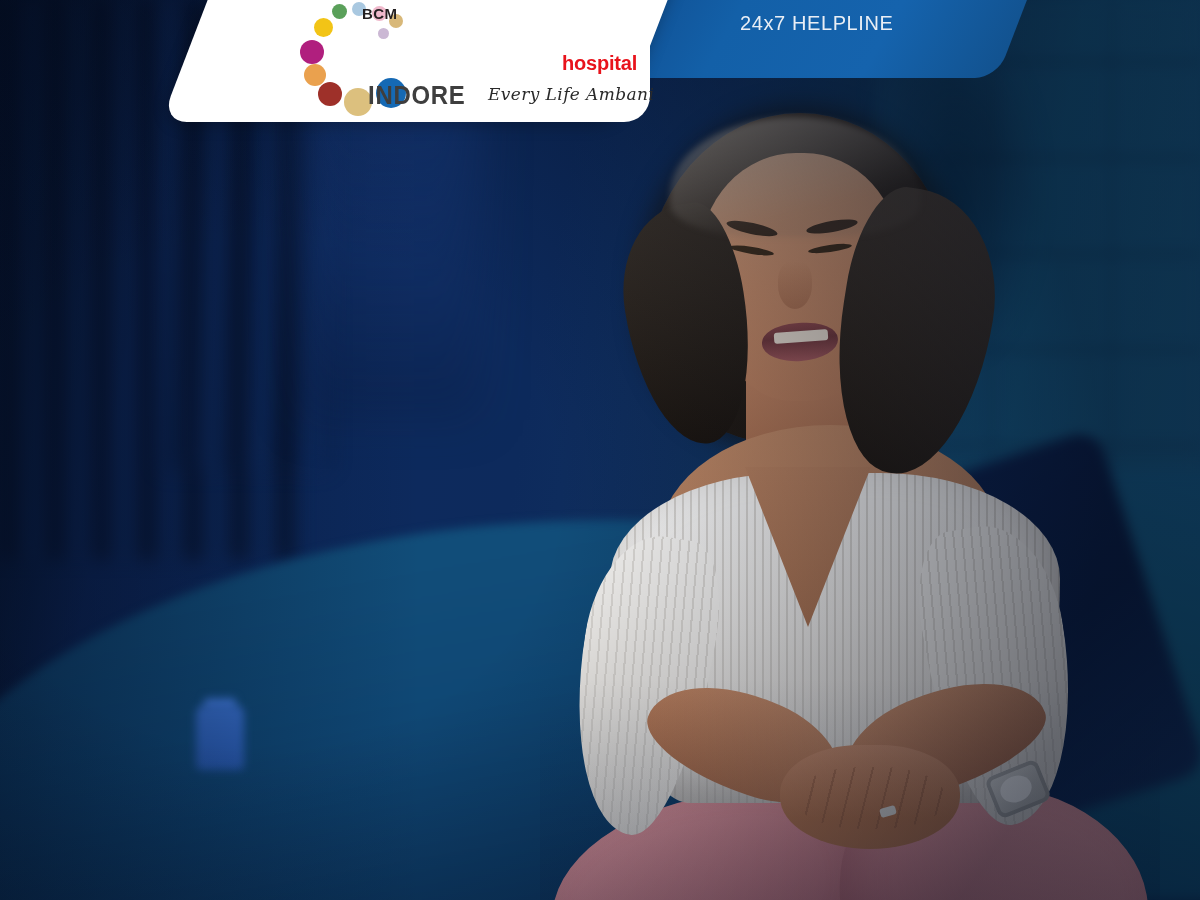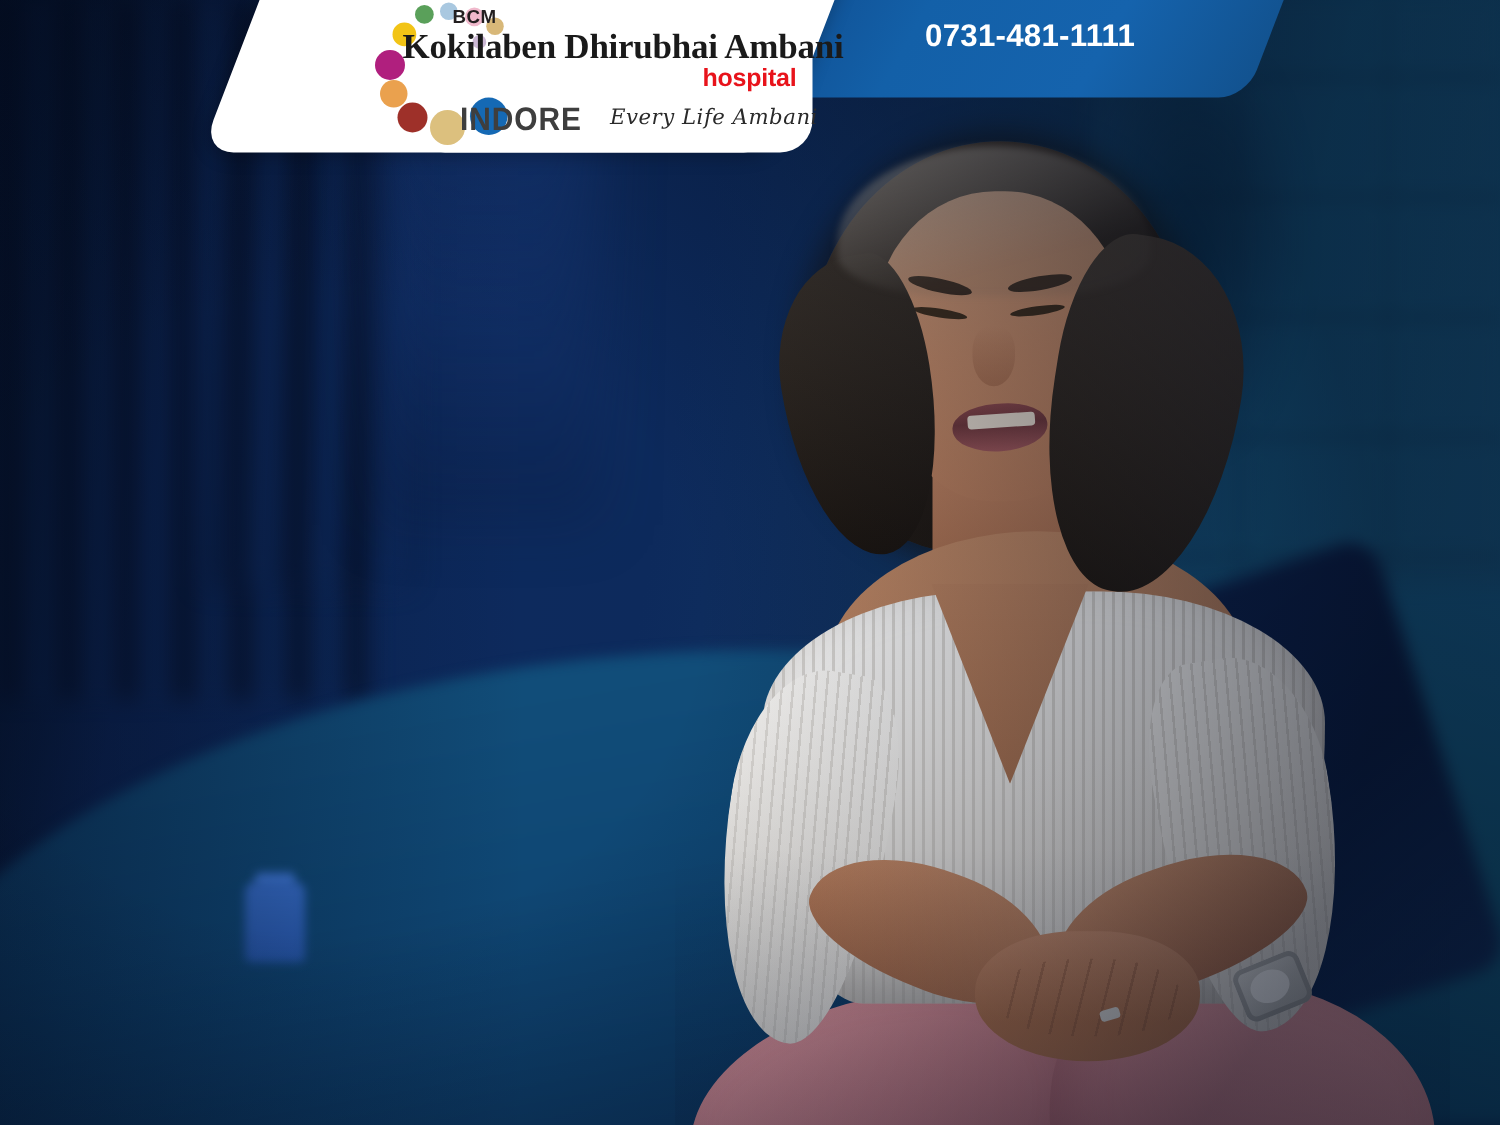--- a/index.html
+++ b/index.html
@@ -383,41 +383,40 @@
     <div class="fig-hair-l"></div>
     <div class="fig-hair-r"></div>
     <div class="fig-hair-grey"></div>
     <div class="fig-blend"></div>
   </div>
 
   <div class="bg-vignette"></div>
 
   <div class="helpline"></div>
   <div class="helpline-text">
-    <div class="helpline-number">0731-481-1111</div>
+    <div class="helpline-label">24x7 HELPLINE</div>
   </div>
 
   <div class="logo-panel"></div>
   <div class="logo-panel-flat"></div>
 
   <div class="logo-inner">
     <div class="dots" id="logo-dots">
         <span class="dot" style="left: 44px; top: 2px; width: 15px; height: 15px; background: rgb(90, 160, 90);"></span>
         <span class="dot" style="left: 64px; top: 0px; width: 14px; height: 14px; background: rgb(169, 200, 224);"></span>
         <span class="dot" style="left: 84px; top: 4px; width: 15px; height: 15px; background: rgb(240, 185, 204);"></span>
         <span class="dot" style="left: 101px; top: 12px; width: 14px; height: 14px; background: rgb(216, 184, 121);"></span>
         <span class="dot" style="left: 90px; top: 26px; width: 11px; height: 11px; background: rgb(203, 184, 212);"></span>
         <span class="dot" style="left: 26px; top: 16px; width: 19px; height: 19px; background: rgb(242, 196, 22);"></span>
         <span class="dot" style="left: 12px; top: 38px; width: 24px; height: 24px; background: rgb(176, 31, 126);"></span>
         <span class="dot" style="left: 16px; top: 62px; width: 22px; height: 22px; background: rgb(234, 161, 78);"></span>
         <span class="dot" style="left: 30px; top: 80px; width: 24px; height: 24px; background: rgb(158, 48, 41);"></span>
         <span class="dot" style="left: 56px; top: 86px; width: 28px; height: 28px; background: rgb(220, 192, 126);"></span>
         <span class="dot" style="left: 88px; top: 76px; width: 30px; height: 30px; background: rgb(21, 105, 180);"></span>
       </div>
     <div class="logo-bcm">BCM</div>
-    <div class="logo-name">Kokilaben Dhirubhai Ambani</div>
     <div class="logo-hospital">hospital</div>
     <div class="logo-indore">INDORE</div>
     <div class="logo-tagline">Every Life Ambani</div>
   </div>
 
 
 </div>
 
 </body></html>

